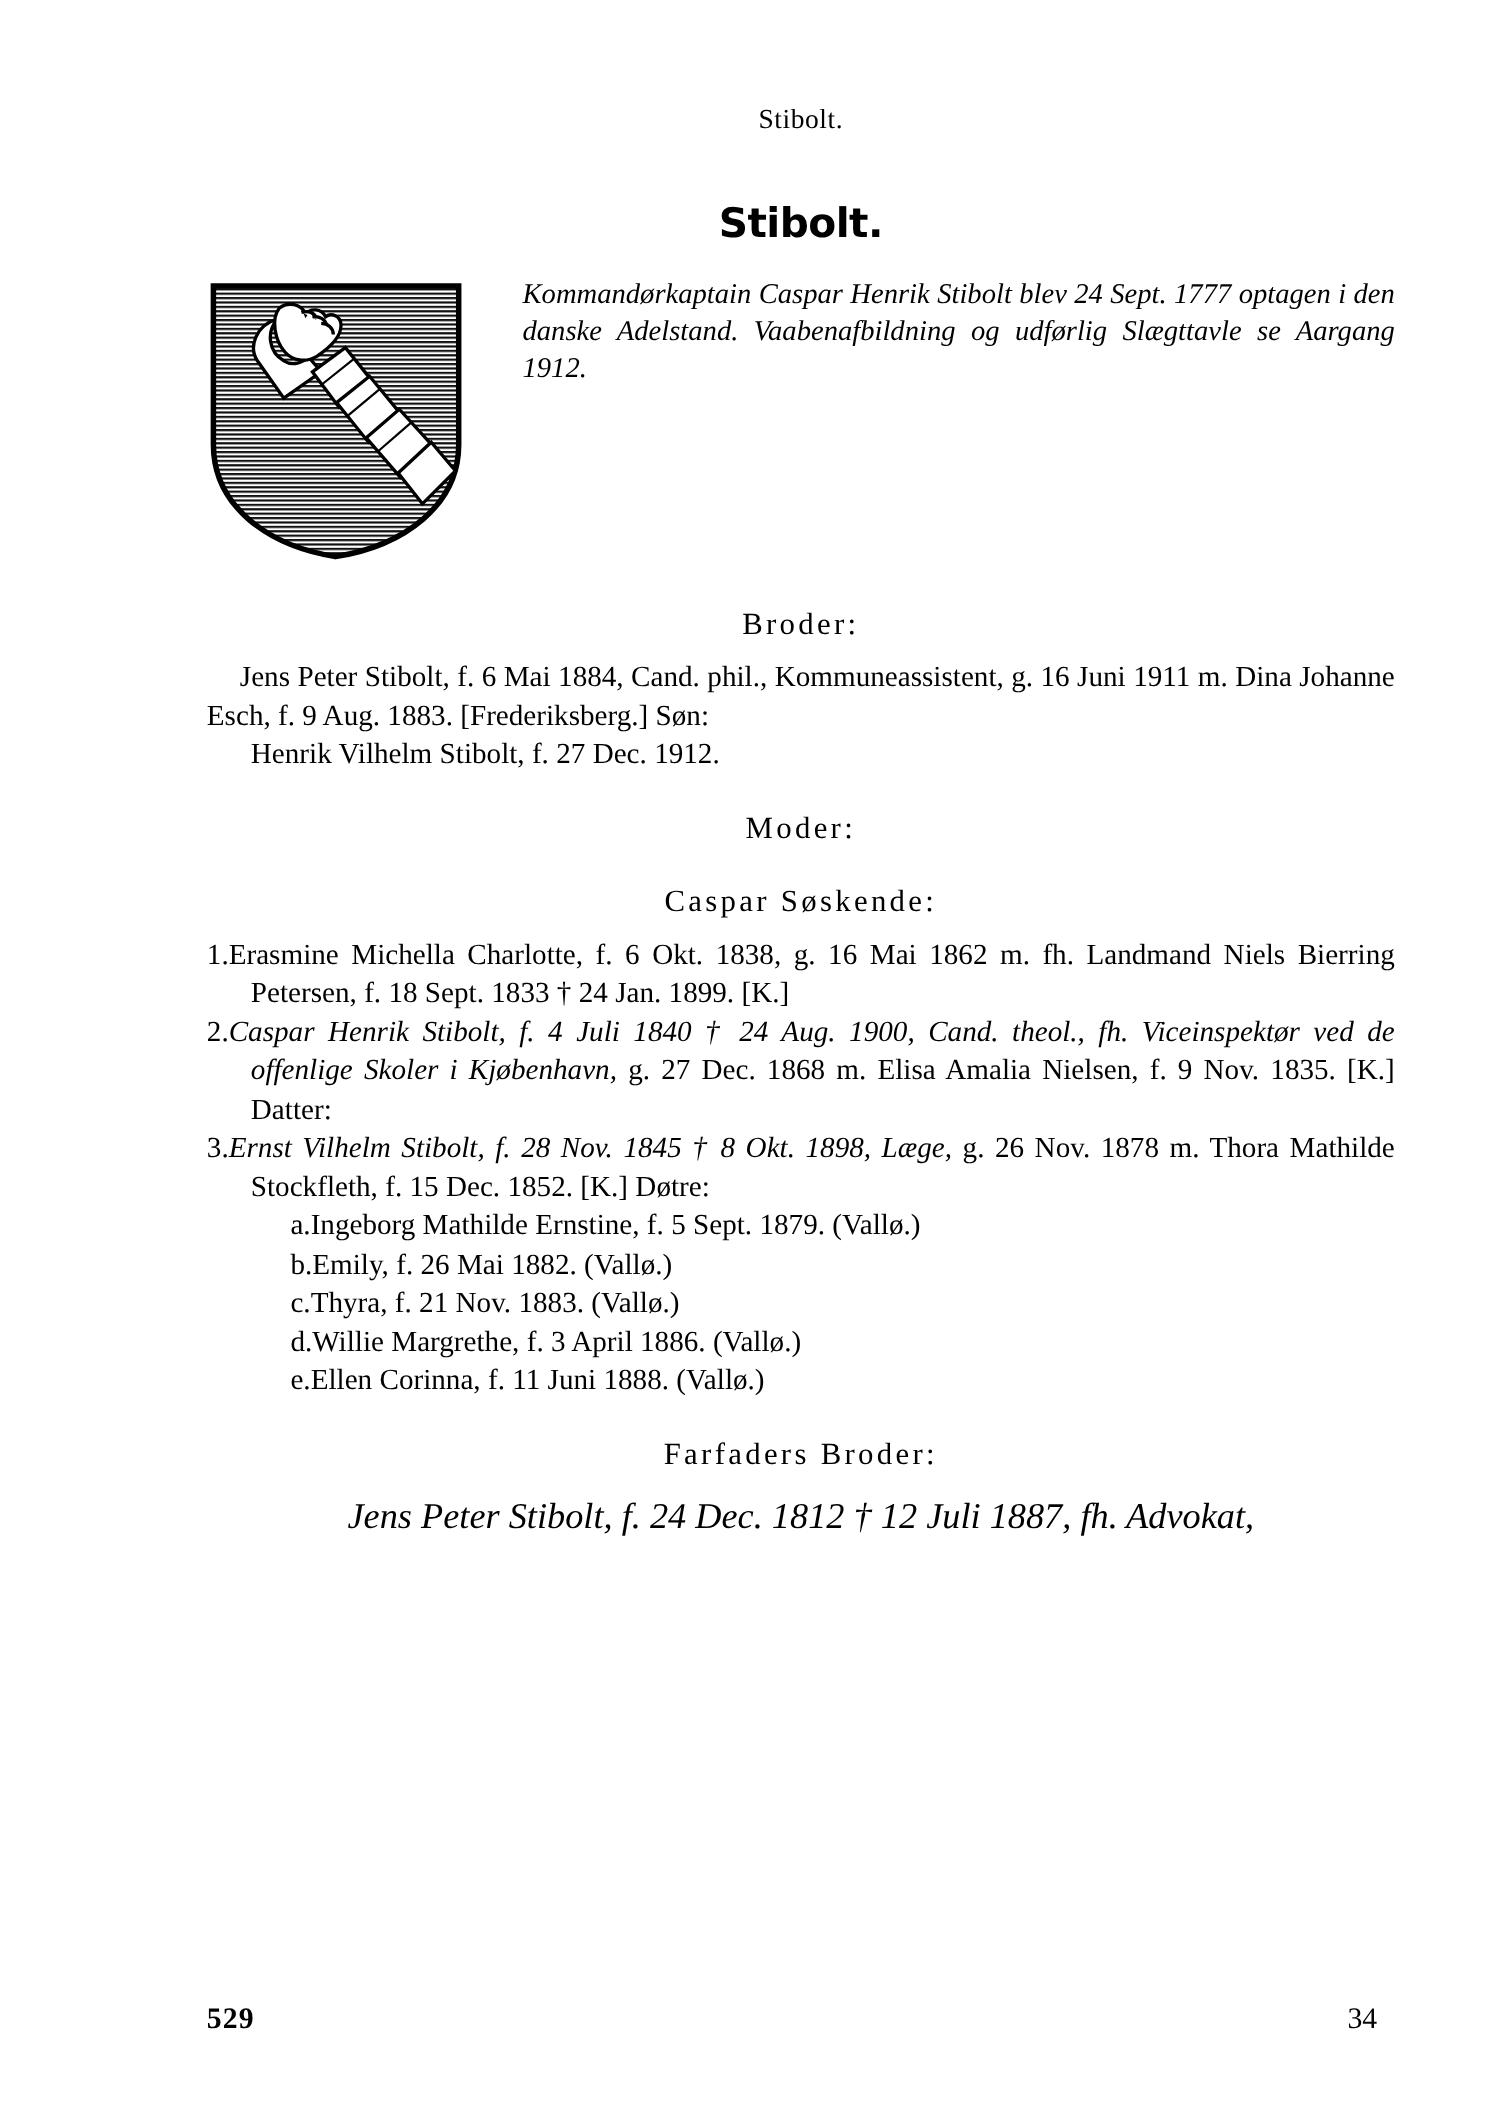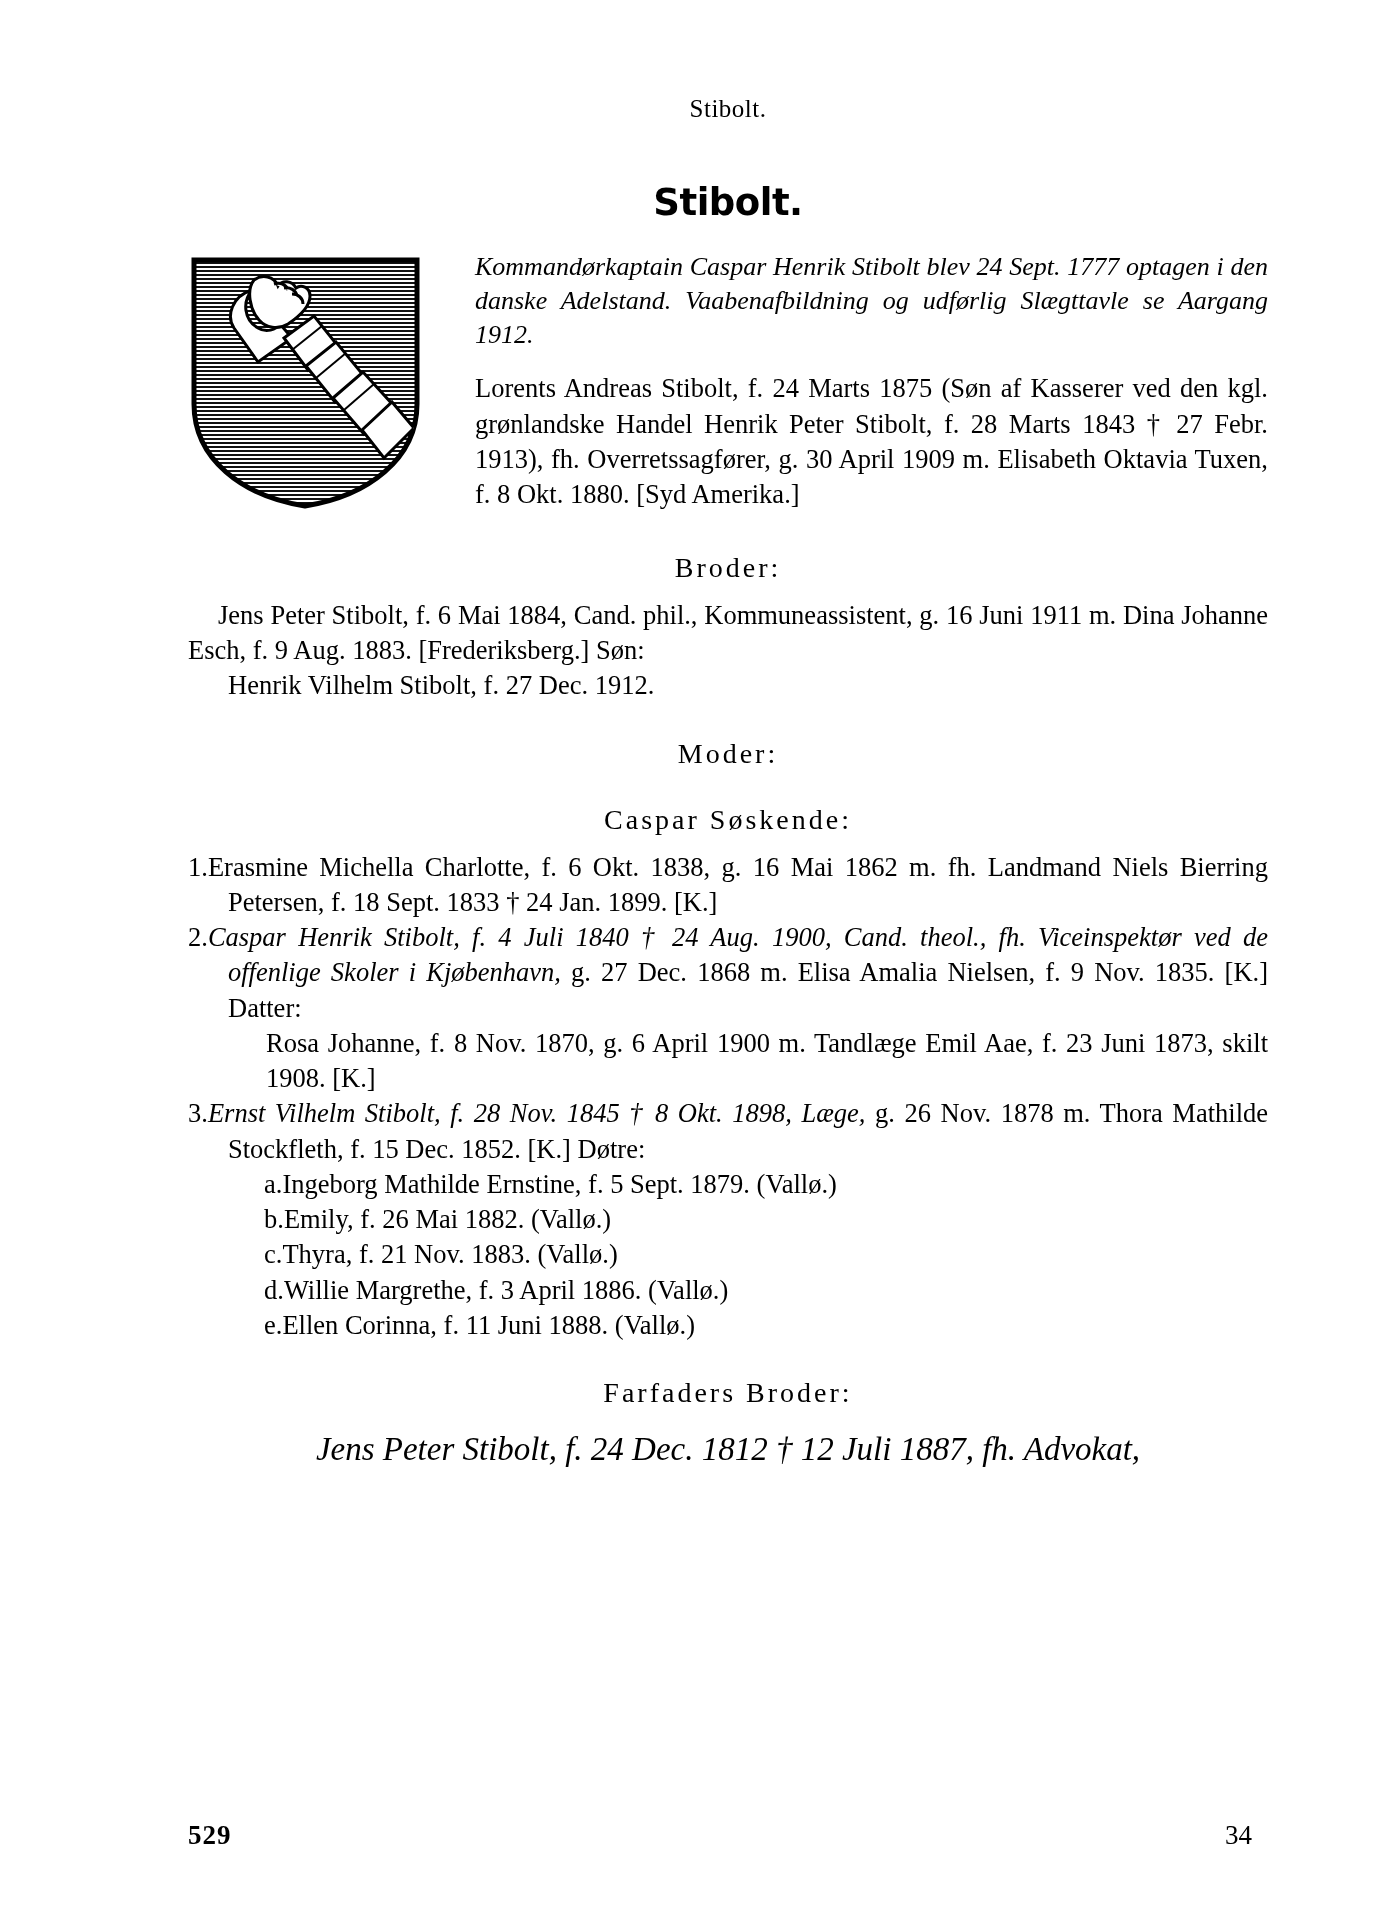--- a/index.html
+++ b/index.html
@@ -169,41 +169,39 @@
             <path d="M104 96 L134 72"></path>
             <path d="M128 124 L158 99"></path>
             <path d="M156 156 L186 130"></path>
           </g>
         </g>
       </svg>
     </div>
 
     <div class="intro">Kommandørkaptain Caspar Henrik Stibolt blev 24 Sept. 1777 optagen i den danske Adelstand. Vaabenafbildning og udførlig Slægttavle se Aargang 1912.</div>
 
-    <div class="body-text para-main">Lorents Andreas Stibolt, f. 24 Marts 1875 (Søn af Kasserer ved den kgl. grønlandske Handel Henrik Peter Stibolt, f. 28 Marts 1843 † 27 Febr. 1913), fh. Overretssagfører, g. 30 April 1909 m. Elisabeth Oktavia Tuxen, f. 8 Okt. 1880. [Syd Amerika.]</div>
 
     <div class="clearer"></div>
 
     <div class="heading sp">Broder:</div>
     <div class="body-text indent-first">Jens Peter Stibolt, f. 6 Mai 1884, Cand. phil., Kommuneassistent, g. 16 Juni 1911 m. Dina Johanne Esch, f. 9 Aug. 1883. [Frederiksberg.]  Søn:</div>
     <div class="body-text block-indent">Henrik Vilhelm Stibolt, f. 27 Dec. 1912.</div>
 
     <div class="heading sp">Moder:</div>
 
     <div class="heading sp">Caspar Søskende:</div>
 
     <div class="body-text hang">
       <span>1.</span><span>Erasmine Michella Charlotte, f. 6 Okt. 1838, g. 16 Mai 1862 m. fh. Landmand Niels Bierring Petersen, f. 18 Sept. 1833 † 24 Jan. 1899. [K.]</span>
     </div>
 
     <div class="body-text hang">
       <span>2.</span><span class="ital">Caspar Henrik Stibolt, f. 4 Juli 1840 † 24 Aug. 1900, Cand. theol., fh. Viceinspektør ved de offenlige Skoler i Kjøbenhavn,</span>
       <span>g. 27 Dec. 1868 m. Elisa Amalia Nielsen, f. 9 Nov. 1835. [K.] Datter:</span>
     </div>
-    <div class="body-text sub-indent">Rosa Johanne, f. 8 Nov. 1870, g. 6 April 1900 m. Tandlæge Emil Aae, f. 23 Juni 1873, skilt 1908. [K.]</div>
 
     <div class="body-text hang">
       <span>3.</span><span class="ital">Ernst Vilhelm Stibolt, f. 28 Nov. 1845 † 8 Okt. 1898, Læge,</span>
       <span>g. 26 Nov. 1878 m. Thora Mathilde Stockfleth, f. 15 Dec. 1852. [K.] Døtre:</span>
     </div>
 
     <div class="body-text sub-hang">
       <span>a.</span><span>Ingeborg Mathilde Ernstine, f. 5 Sept. 1879.   (Vallø.)</span>
     </div>
     <div class="body-text sub-hang">

